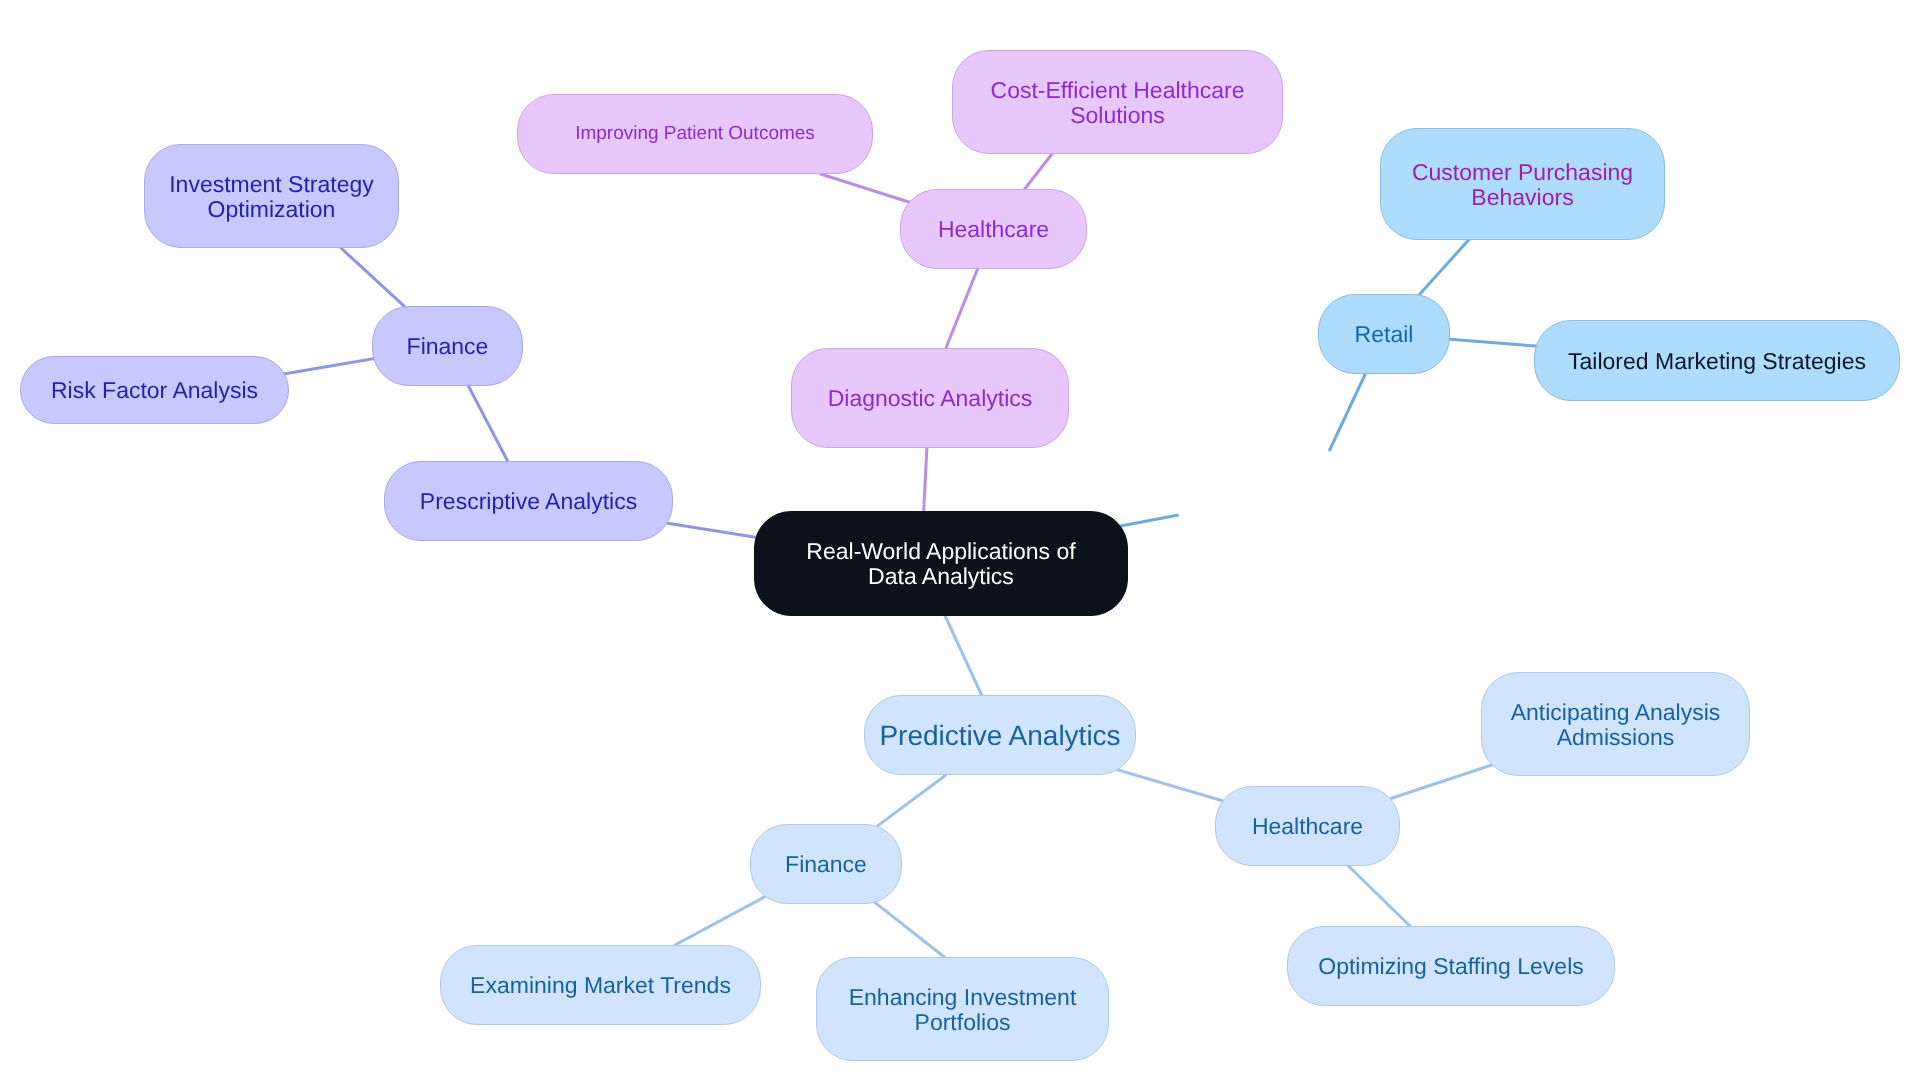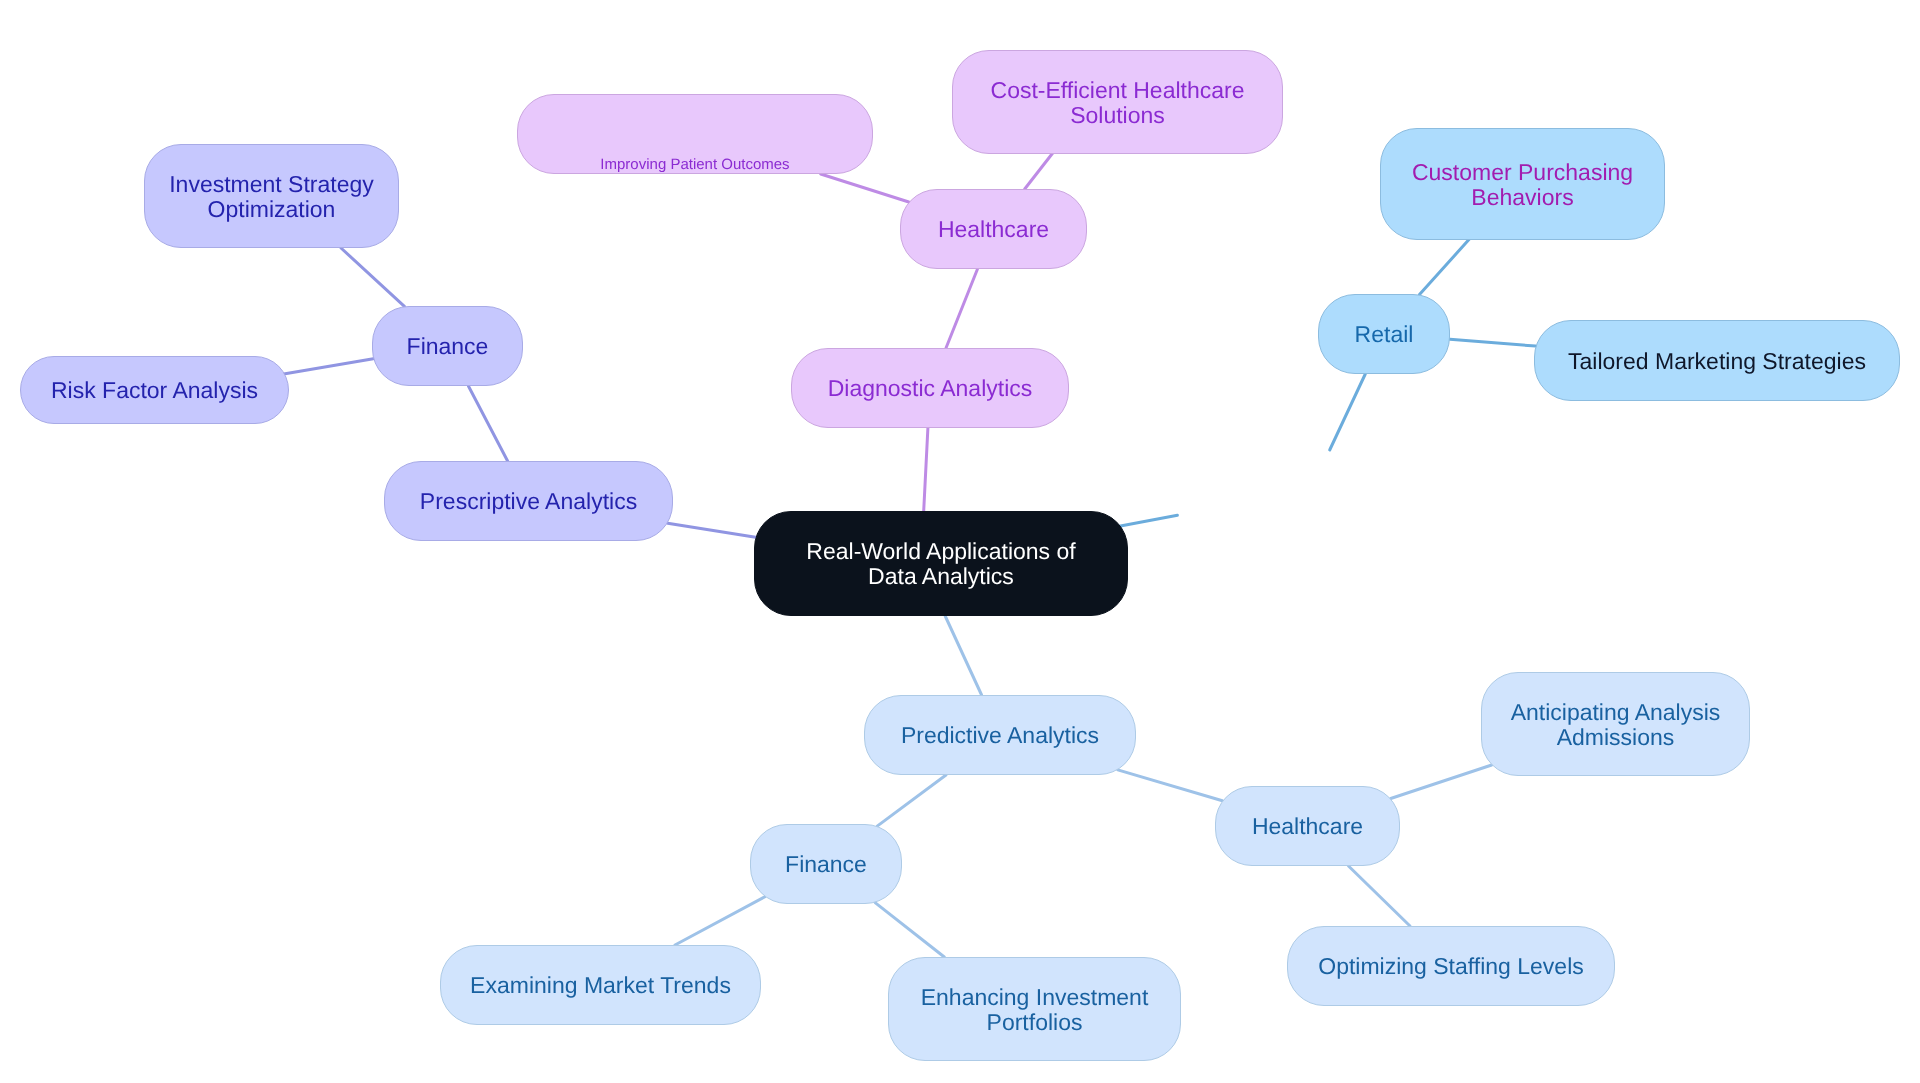--- a/index.html
+++ b/index.html
@@ -65,53 +65,53 @@
     <div class="mm-node lav" style="left: 372px; top: 306px; width: 151px; height: 80px; border-radius: 37px; border-width: 1.2px; font-size: 23px; background: rgb(198, 200, 254); border-color: rgb(168, 171, 230); color: rgb(36, 35, 173);">
       <span class="mm-label">Finance</span>
     </div>
     <div class="mm-node lav" style="left: 144px; top: 144px; width: 255px; height: 104px; border-radius: 37px; border-width: 1.2px; font-size: 23px; background: rgb(198, 200, 254); border-color: rgb(168, 171, 230); color: rgb(36, 35, 173);">
       <span class="mm-label">Investment Strategy
 Optimization</span>
     </div>
     <div class="mm-node lav" style="left: 20px; top: 356px; width: 269px; height: 68px; border-radius: 37px; border-width: 1.2px; font-size: 23px; background: rgb(198, 200, 254); border-color: rgb(168, 171, 230); color: rgb(36, 35, 173);">
       <span class="mm-label">Risk Factor Analysis</span>
     </div>
-    <div class="mm-node pur" style="left: 791px; top: 348px; width: 278px; height: 80px; border-radius: 37px; border-width: 1.2px; font-size: 23px; background: rgb(232, 200, 252); border-color: rgb(203, 166, 224); color: rgb(139, 43, 210);">
+    <div class="mm-node pur" style="left: 791px; top: 348px; width: 278px; height: 100px; border-radius: 37px; border-width: 1.2px; font-size: 23px; background: rgb(232, 200, 252); border-color: rgb(203, 166, 224); color: rgb(139, 43, 210);">
       <span class="mm-label">Diagnostic Analytics</span>
     </div>
     <div class="mm-node pur" style="left: 900px; top: 189px; width: 187px; height: 80px; border-radius: 37px; border-width: 1.2px; font-size: 23px; background: rgb(232, 200, 252); border-color: rgb(203, 166, 224); color: rgb(139, 43, 210);">
       <span class="mm-label">Healthcare</span>
     </div>
-    <div class="mm-node pur" style="left: 517px; top: 94px; width: 356px; height: 80px; border-radius: 37px; border-width: 1.2px; font-size: 15px; background: rgb(232, 200, 252); border-color: rgb(203, 166, 224); color: rgb(139, 43, 210); align-items: flex-end;">
+    <div class="mm-node pur" style="left: 517px; top: 94px; width: 356px; height: 80px; border-radius: 37px; border-width: 1.2px; font-size: 19px; background: rgb(232, 200, 252); border-color: rgb(203, 166, 224); color: rgb(139, 43, 210);">
       <span class="mm-label">Improving Patient Outcomes</span>
     </div>
     <div class="mm-node pur" style="left: 952px; top: 18px; width: 331px; height: 104px; border-radius: 37px; border-width: 1.2px; font-size: 23px; background: rgb(232, 200, 252); border-color: rgb(203, 166, 224); color: rgb(139, 43, 210); margin-top: 32px;">
       <span class="mm-label">Cost-Efficient Healthcare
 Solutions</span>
     </div>
     <div class="mm-node blu" style="left: 1318px; top: 294px; width: 132px; height: 80px; border-radius: 37px; border-width: 1.2px; font-size: 23px; background: rgb(173, 220, 253); border-color: rgb(140, 188, 223); color: rgb(22, 104, 171);">
       <span class="mm-label">Retail</span>
     </div>
     <div class="mm-node blu" style="left: 1380px; top: 128px; width: 285px; height: 112px; border-radius: 37px; border-width: 1.2px; font-size: 23px; background: rgb(173, 220, 253); border-color: rgb(140, 188, 223); color: #a21caf;">
       <span class="mm-label">Customer Purchasing
 Behaviors</span>
     </div>
     <div class="mm-node blu" style="left: 1534px; top: 320px; width: 366px; height: 81px; border-radius: 37px; border-width: 1.2px; font-size: 23px; background: rgb(173, 220, 253); border-color: rgb(140, 188, 223); color: #0f172a;">
       <span class="mm-label">Tailored Marketing Strategies</span>
     </div>
-    <div class="mm-node blu2" style="left: 864px; top: 695px; width: 272px; height: 80px; border-radius: 37px; border-width: 1.2px; font-size: 23px; background: rgb(209, 228, 253); border-color: rgb(174, 203, 230); color: rgb(25, 97, 160);">
+    <div class="mm-node blu2" style="left: 864px; top: 695px; width: 272px; height: 80px; border-radius: 37px; border-width: 1.2px; font-size: 28px; background: rgb(209, 228, 253); border-color: rgb(174, 203, 230); color: rgb(25, 97, 160);">
       <span class="mm-label">Predictive Analytics</span>
     </div>
     <div class="mm-node blu2" style="left: 750px; top: 824px; width: 152px; height: 80px; border-radius: 37px; border-width: 1.2px; font-size: 23px; background: rgb(209, 228, 253); border-color: rgb(174, 203, 230); color: rgb(25, 97, 160);">
       <span class="mm-label">Finance</span>
     </div>
     <div class="mm-node blu2" style="left: 440px; top: 945px; width: 321px; height: 80px; border-radius: 37px; border-width: 1.2px; font-size: 23px; background: rgb(209, 228, 253); border-color: rgb(174, 203, 230); color: rgb(25, 97, 160);">
       <span class="mm-label">Examining Market Trends</span>
     </div>
-    <div class="mm-node blu2" style="left: 888px; top: 957px; width: 293px; height: 104px; border-radius: 37px; border-width: 1.2px; font-size: 23px; background: rgb(209, 228, 253); border-color: rgb(174, 203, 230); color: rgb(25, 97, 160);">
+    <div class="mm-node blu2" style="left: 816px; top: 957px; width: 293px; height: 104px; border-radius: 37px; border-width: 1.2px; font-size: 23px; background: rgb(209, 228, 253); border-color: rgb(174, 203, 230); color: rgb(25, 97, 160);">
       <span class="mm-label">Enhancing Investment
 Portfolios</span>
     </div>
     <div class="mm-node blu2" style="left: 1215px; top: 786px; width: 185px; height: 80px; border-radius: 37px; border-width: 1.2px; font-size: 23px; background: rgb(209, 228, 253); border-color: rgb(174, 203, 230); color: rgb(25, 97, 160);">
       <span class="mm-label">Healthcare</span>
     </div>
     <div class="mm-node blu2" style="left: 1481px; top: 672px; width: 269px; height: 104px; border-radius: 37px; border-width: 1.2px; font-size: 23px; background: rgb(209, 228, 253); border-color: rgb(174, 203, 230); color: rgb(25, 97, 160);">
       <span class="mm-label">Anticipating Analysis
 Admissions</span>
     </div>

